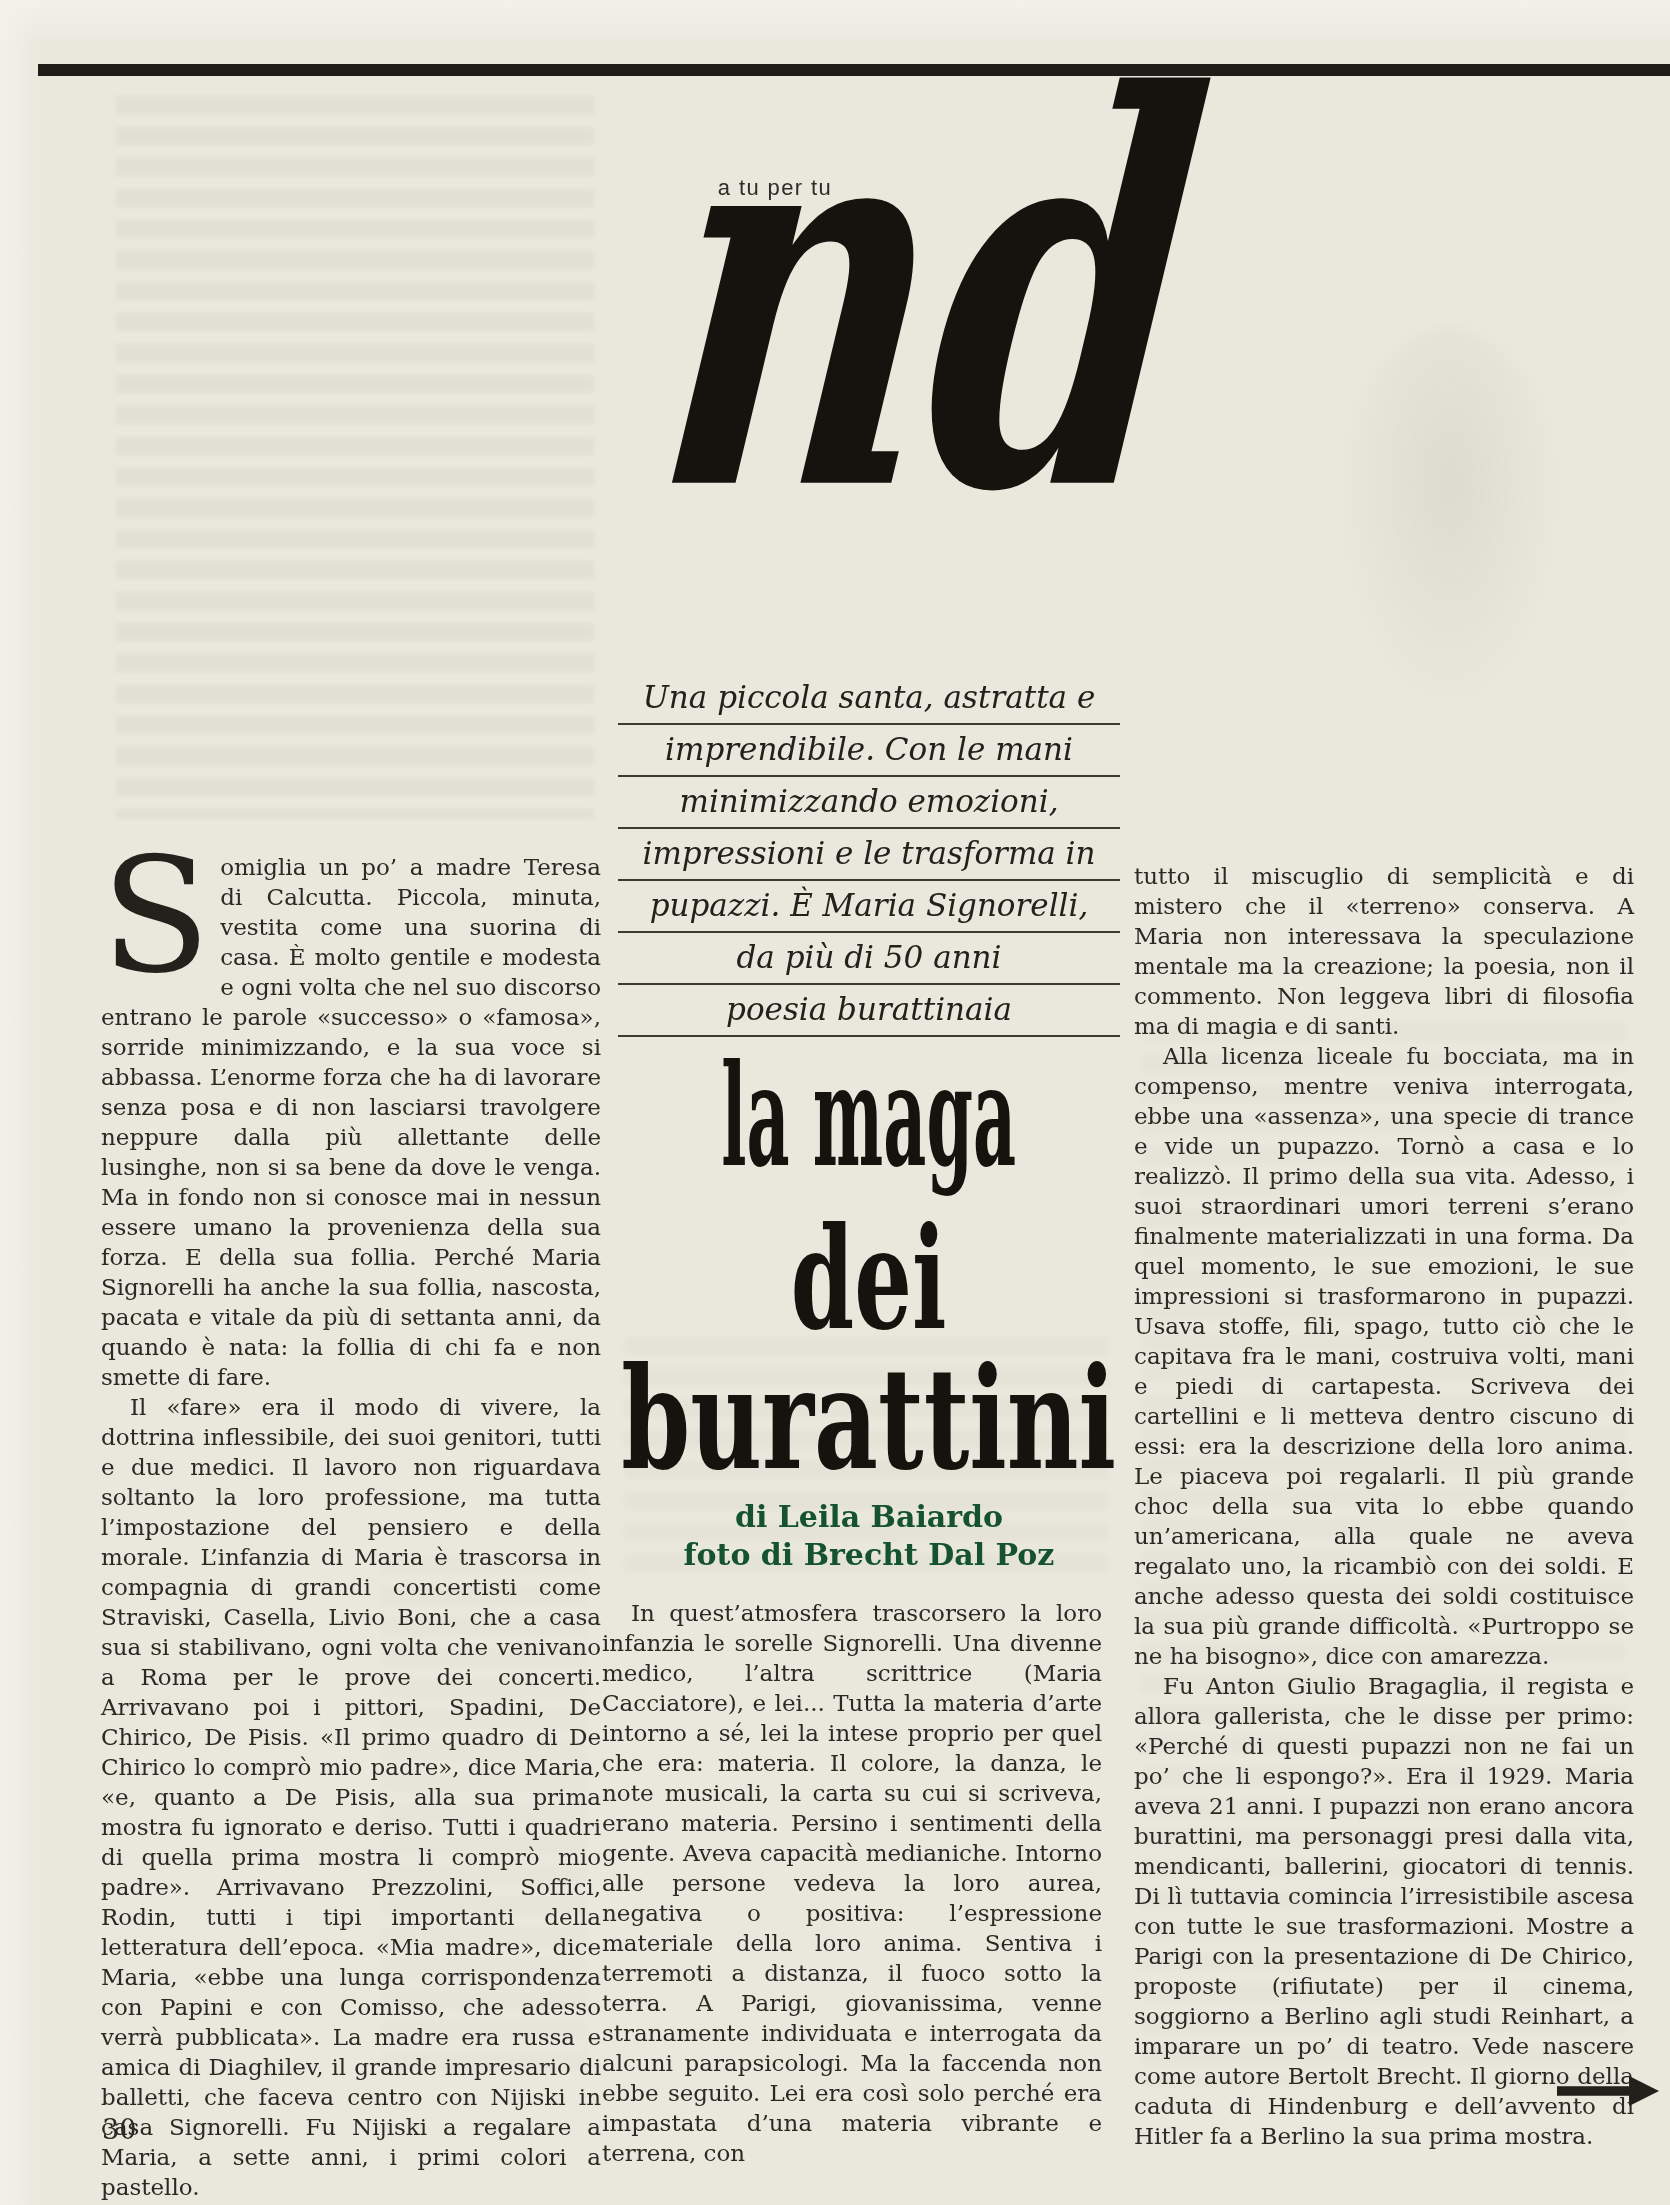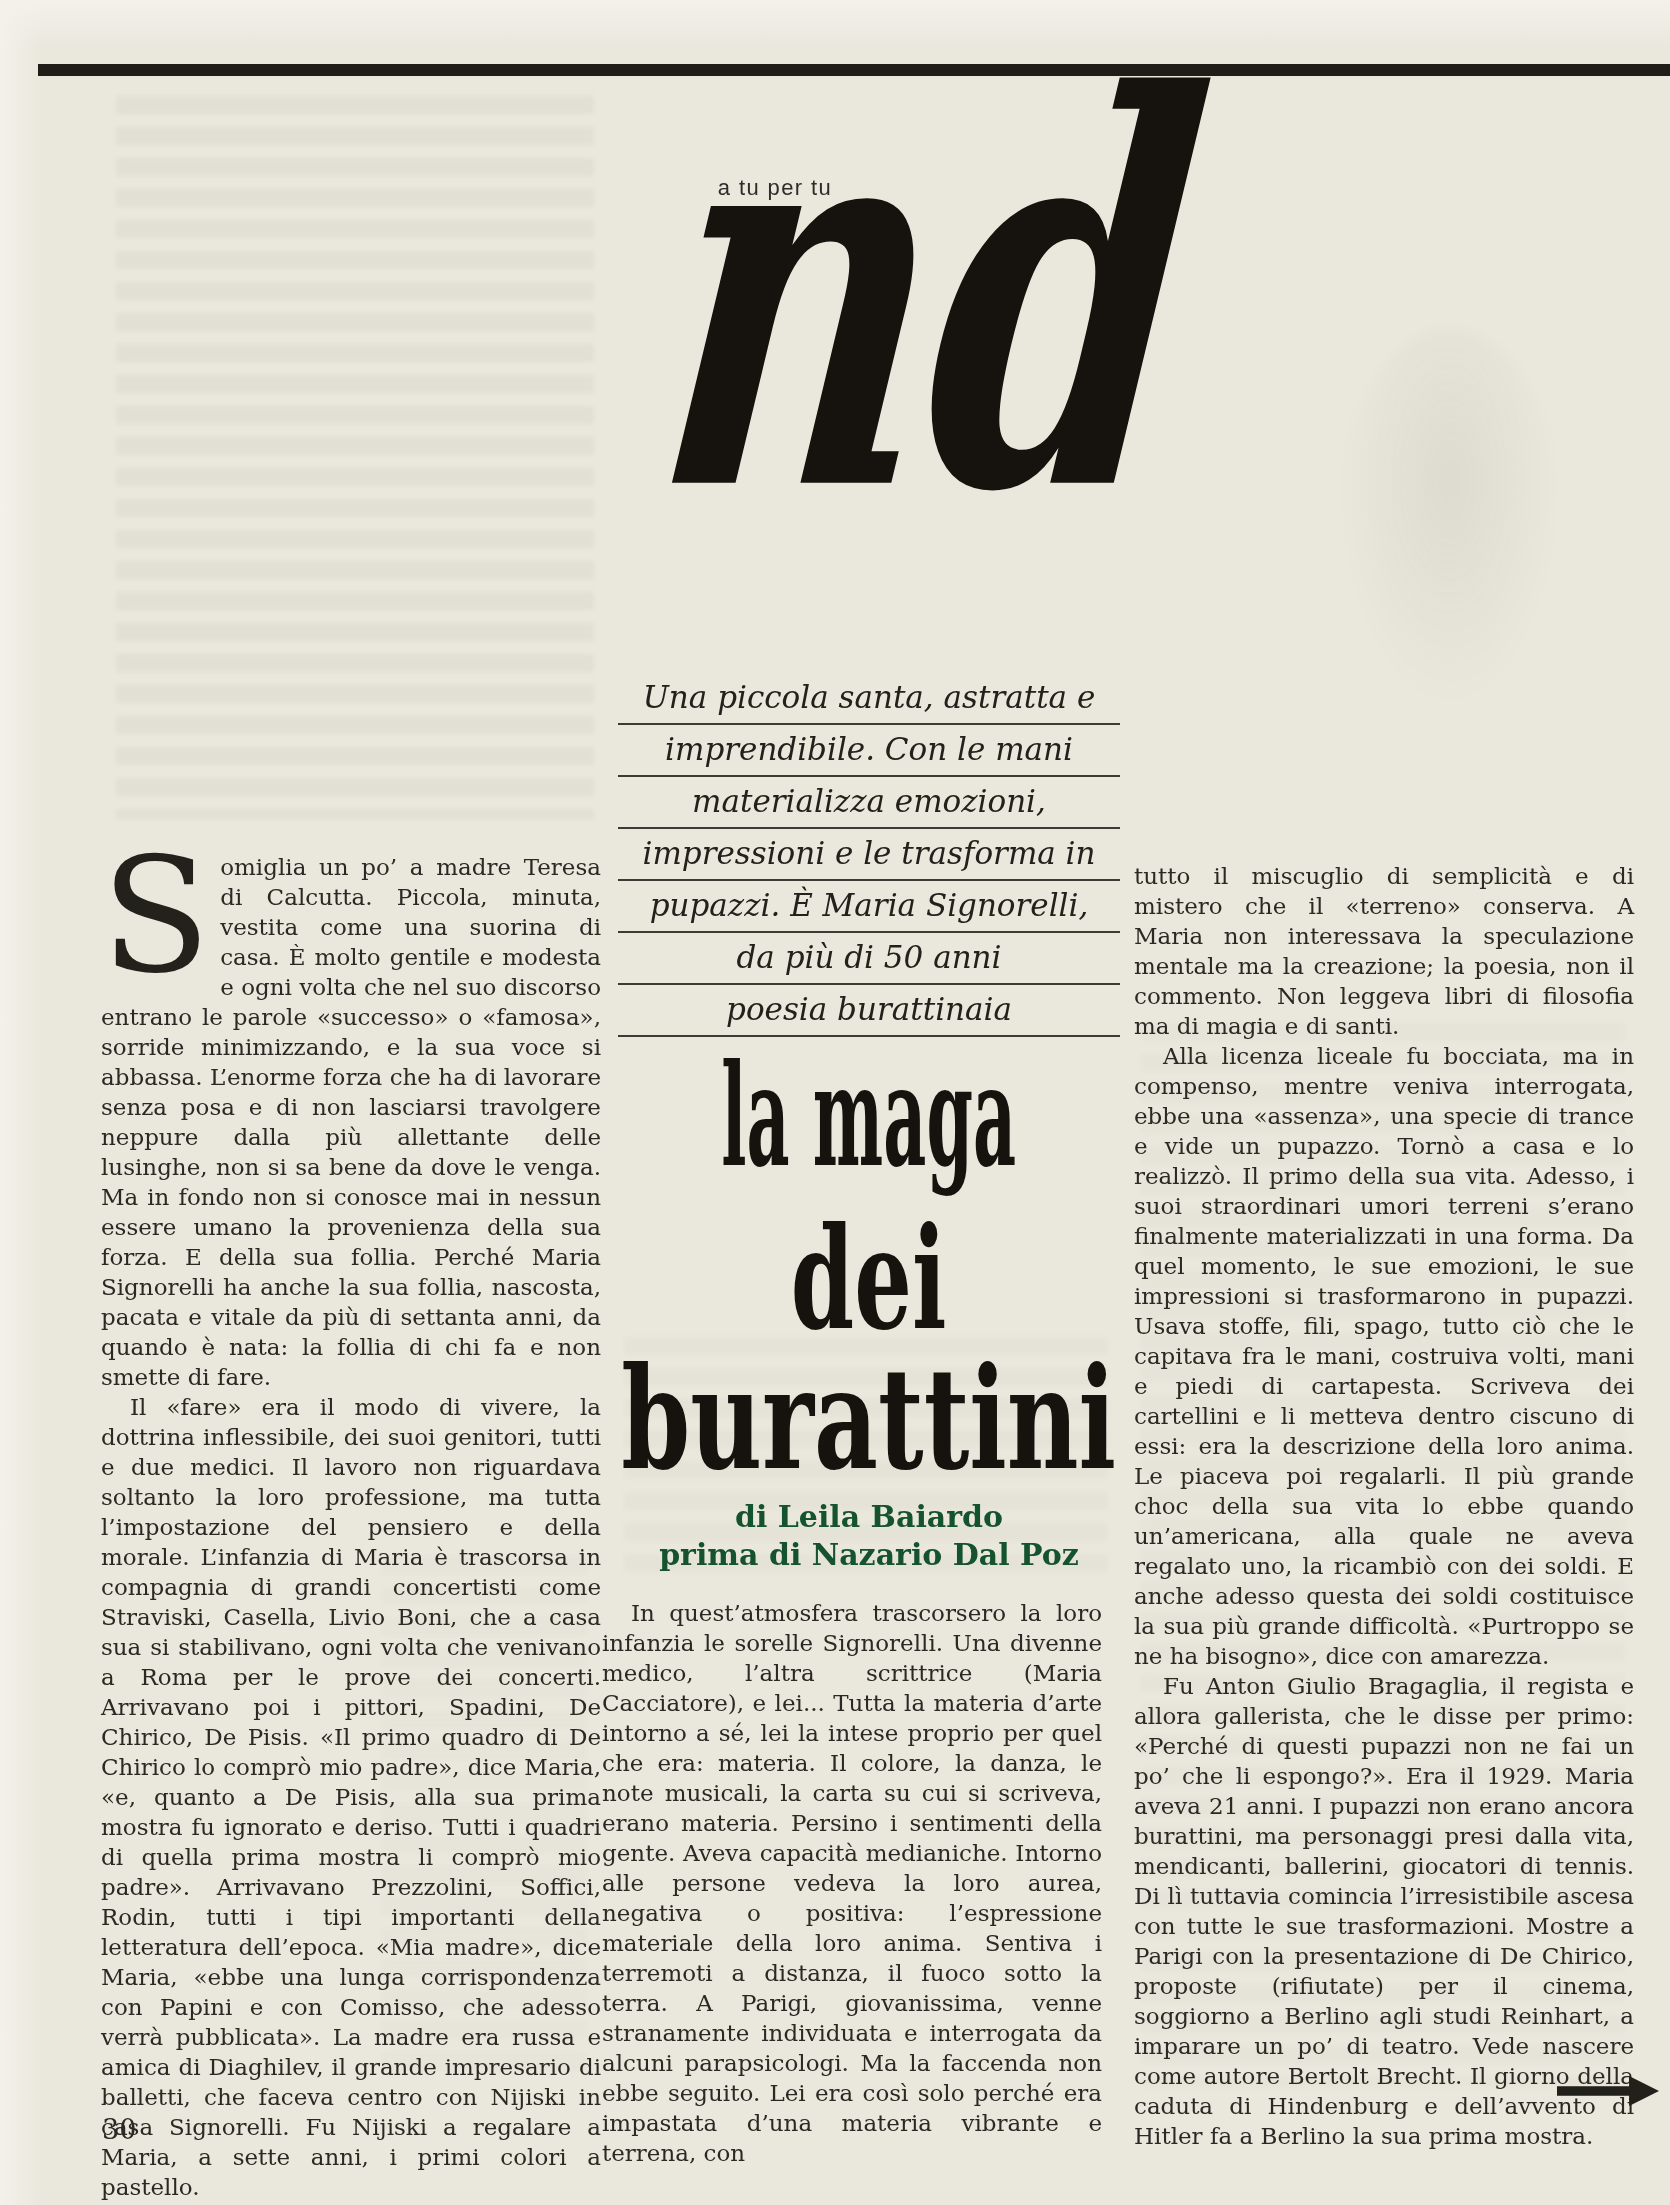--- a/index.html
+++ b/index.html
@@ -64,36 +64,36 @@
   <div class="ghost g3"></div>
   <div class="ghost g4"></div>
   <div class="smudge"></div>
 
   <div class="kicker">a tu per tu</div>
   <div class="nd-logo">nd</div>
 
   <div class="standfirst">
     <div class="sline">Una piccola santa, astratta e</div>
     <div class="sline">imprendibile. Con le mani</div>
-    <div class="sline">materializza emozioni,</div>
+    <div class="sline">minimizzando emozioni,</div>
     <div class="sline">impressioni e le trasforma in</div>
     <div class="sline">pupazzi. È Maria Signorelli,</div>
     <div class="sline">da più di 50 anni</div>
     <div class="sline">poesia burattinaia</div>
   </div>
 
   <svg class="headline-svg" width="502" height="464" viewBox="0 0 735 680">
     <text x="367" y="212" text-anchor="middle" font-size="205" textLength="432" lengthAdjust="spacingAndGlyphs">la maga</text>
     <text x="367" y="452" text-anchor="middle" font-size="205" textLength="228" lengthAdjust="spacingAndGlyphs">dei</text>
     <text x="367" y="657" text-anchor="middle" font-size="205" textLength="725" lengthAdjust="spacingAndGlyphs">burattini</text>
   </svg>
 
   <div class="byline">
     <div>di Leila Baiardo</div>
-    <div>prima di Nazario Dal Poz</div>
+    <div>foto di Brecht Dal Poz</div>
   </div>
 
   <div class="col col-left">
     <p><span class="dropcap">S</span><span>omiglia un po’ a madre Teresa di Calcutta. Piccola, minuta, vestita come una suorina di casa. È molto gentile e modesta e ogni volta che nel suo discorso entrano le parole «successo» o «famosa», sorride minimizzando, e la sua voce si abbassa. L’enorme forza che ha di lavorare senza posa e di non lasciarsi travolgere neppure dalla più allettante delle lusinghe, non si sa bene da dove le venga. Ma in fondo non si conosce mai in nessun essere umano la provenienza della sua forza. E della sua follia. Perché Maria Signorelli ha anche la sua follia, nascosta, pacata e vitale da più di settanta anni, da quando è nata: la follia di chi fa e non smette di fare.</span></p>
     <p class="indent">Il «fare» era il modo di vivere, la dottrina inflessibile, dei suoi genitori, tutti e due medici. Il lavoro non riguardava soltanto la loro professione, ma tutta l’impostazione del pensiero e della morale. L’infanzia di Maria è trascorsa in compagnia di grandi concertisti come Straviski, Casella, Livio Boni, che a casa sua si stabilivano, ogni volta che venivano a Roma per le prove dei concerti. Arrivavano poi i pittori, Spadini, De Chirico, De Pisis. «Il primo quadro di De Chirico lo comprò mio padre», dice Maria, «e, quanto a De Pisis, alla sua prima mostra fu ignorato e deriso. Tutti i quadri di quella prima mostra li comprò mio padre». Arrivavano Prezzolini, Soffici, Rodin, tutti i tipi importanti della letteratura dell’epoca. «Mia madre», dice Maria, «ebbe una lunga corrispondenza con Papini e con Comisso, che adesso verrà pubblicata». La madre era russa e amica di Diaghilev, il grande impresario di balletti, che faceva centro con Nijiski in casa Signorelli. Fu Nijiski a regalare a Maria, a sette anni, i primi colori a pastello.</p>
   </div>
 
   <div class="col col-mid">
     <p class="indent">In quest’atmosfera trascorsero la loro infanzia le sorelle Signorelli. Una divenne medico, l’altra scrittrice (Maria Cacciatore), e lei... Tutta la materia d’arte intorno a sé, lei la intese proprio per quel che era: materia. Il colore, la danza, le note musicali, la carta su cui si scriveva, erano materia. Persino i sentimenti della gente. Aveva capacità medianiche. Intorno alle persone vedeva la loro aurea, negativa o positiva: l’espressione materiale della loro anima. Sentiva i terremoti a distanza, il fuoco sotto la terra. A Parigi, giovanissima, venne stranamente individuata e interrogata da alcuni parapsicologi. Ma la faccenda non ebbe seguito. Lei era così solo perché era impastata d’una materia vibrante e terrena, con</p>
   </div>

